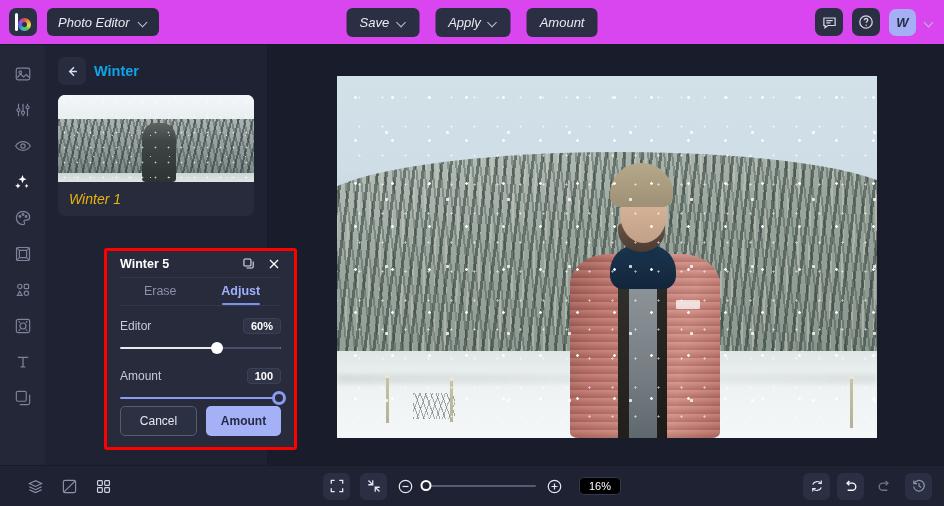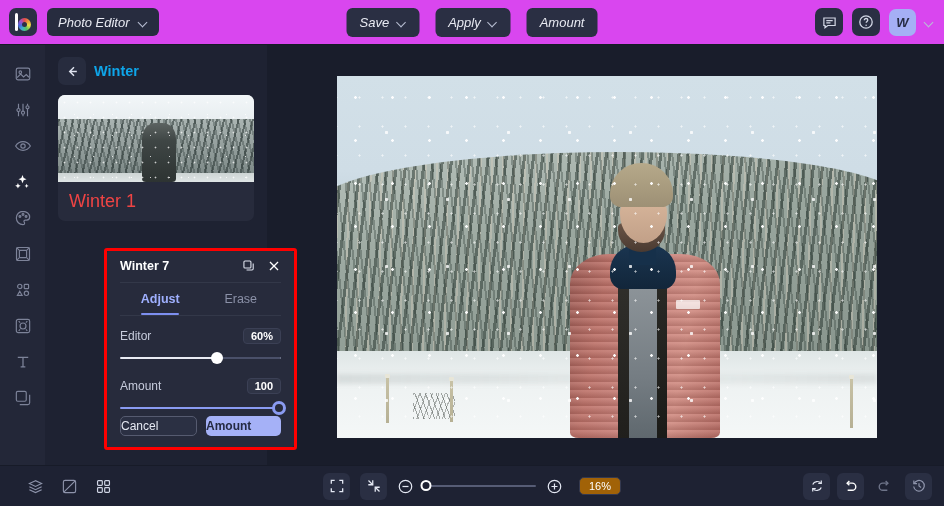--- a/index.html
+++ b/index.html
@@ -114,21 +114,21 @@
 
   .preset-card {
     background: #272b3c; border-radius: 7px; overflow: hidden;
     margin-top: 4px;
   }
   .preset-thumb {
     height: 87px; width: 100%;
     position: relative; overflow: hidden;
     background: #e7ecef;
   }
-  .preset-label { color: #ef4444; font-size: 18px; padding: 9px 11px; }
+  .preset-label { color: #eab308; font-size: 14px; padding: 9px 11px; font-style: italic; }
 
   
   .thumb-sky {
     position: absolute; inset: 0;
     background: linear-gradient(#f2f6f8 0%, #e6ecef 34%, #cdd6d8 36%, #9aa6a5 55%, #b4bdbb 75%, #dfe5e5 100%);
   }
   .thumb-trees {
     position: absolute; left: 0; right: 0; top: 28%; height: 62%;
     background:
       repeating-linear-gradient(103deg, rgba(40,52,50,.55) 0 2px, rgba(255,255,255,0) 2px 7px),
@@ -206,22 +206,22 @@
     width: 12px; height: 12px; border-radius: 50%;
     background: #ffffff; transform: translateX(-50%);
   }
   .slider-knob.blue {
     width: 14px; height: 14px; top: 1px;
     background: #272b3c; border: 3px solid #8a9bf2;
   }
 
   .adjust-actions { display: flex; gap: 9px; margin-top: auto; margin-bottom: 11px; }
   .btn {
-    flex: 1; height: 20px; border-radius: 5px;
-    display: flex; align-items: center; justify-content: flex-start;
+    flex: 1; height: 30px; border-radius: 5px;
+    display: flex; align-items: center; justify-content: center;
     font-size: 12px;
   }
   .btn-cancel { background: #2b3043; border: 1px solid #565b70; color: #e5e8f2; }
   .btn-apply  { background: #a5b1f7; color: #242a42; font-weight: bold; }
 
   
   .canvas-area {
     flex: 1; background: #191d2b;
     position: relative; display: flex; align-items: center; justify-content: center;
   }
@@ -358,21 +358,21 @@
     position: relative;
   }
   .zoom-knob {
     position: absolute; top: -5px; left: 2%;
     width: 11px; height: 11px; border-radius: 50%;
     background: #1e2233; border: 2px solid #ffffff;
     transform: translateX(-50%);
   }
   .zoom-val {
     color: #ffffff; font-size: 11px;
-    background: #a16207; border: 1px solid #343950; border-radius: 5px;
+    background: #000000; border: 1px solid #343950; border-radius: 5px;
     padding: 2px 9px; margin-left: 6px;
   }
 </style>
 </head>
 <body>
 
 <div class="app">
 
   <div class="topbar">
     <div class="topbar-left">
@@ -513,38 +513,38 @@
           <div class="thumb-trees"></div>
           <div class="thumb-person"></div>
           <div class="thumb-snow"></div>
         </div>
         <div class="preset-label">Winter 1</div>
       </div>
 
       <div class="adjust-wrap">
         <div class="adjust">
           <div class="adjust-head">
-            <div class="adjust-title">Winter 7</div>
+            <div class="adjust-title">Winter 5</div>
             <div class="adjust-head-icons">
               <svg width="14" height="14" viewBox="0 0 16 16" fill="none" stroke="#dfe3ef" stroke-width="1.25">
                 <rect x="2.2" y="2.2" width="8" height="8" rx="1.2"></rect>
                 <path d="M5.2 12.6h6.2c.8 0 1.4-.6 1.4-1.4V5.2"></path>
               </svg>
               <svg width="14" height="14" viewBox="0 0 16 16" fill="none" stroke="#ffffff" stroke-width="1.5">
                 <path d="M3.4 3.4l9.2 9.2M12.6 3.4l-9.2 9.2"></path>
               </svg>
             </div>
           </div>
 
           <div class="tabs">
+            <div class="tab">
+              <span>Erase</span>
+            </div>
             <div class="tab active">
               <span>Adjust</span>
-            </div>
-            <div class="tab">
-              <span>Erase</span>
             </div>
           </div>
 
           <div class="ctrl">
             <div class="ctrl-row">
               <span class="ctrl-label">Editor</span>
               <span class="ctrl-val">60%</span>
             </div>
             <div class="slider">
               <div class="slider-track light"></div>

